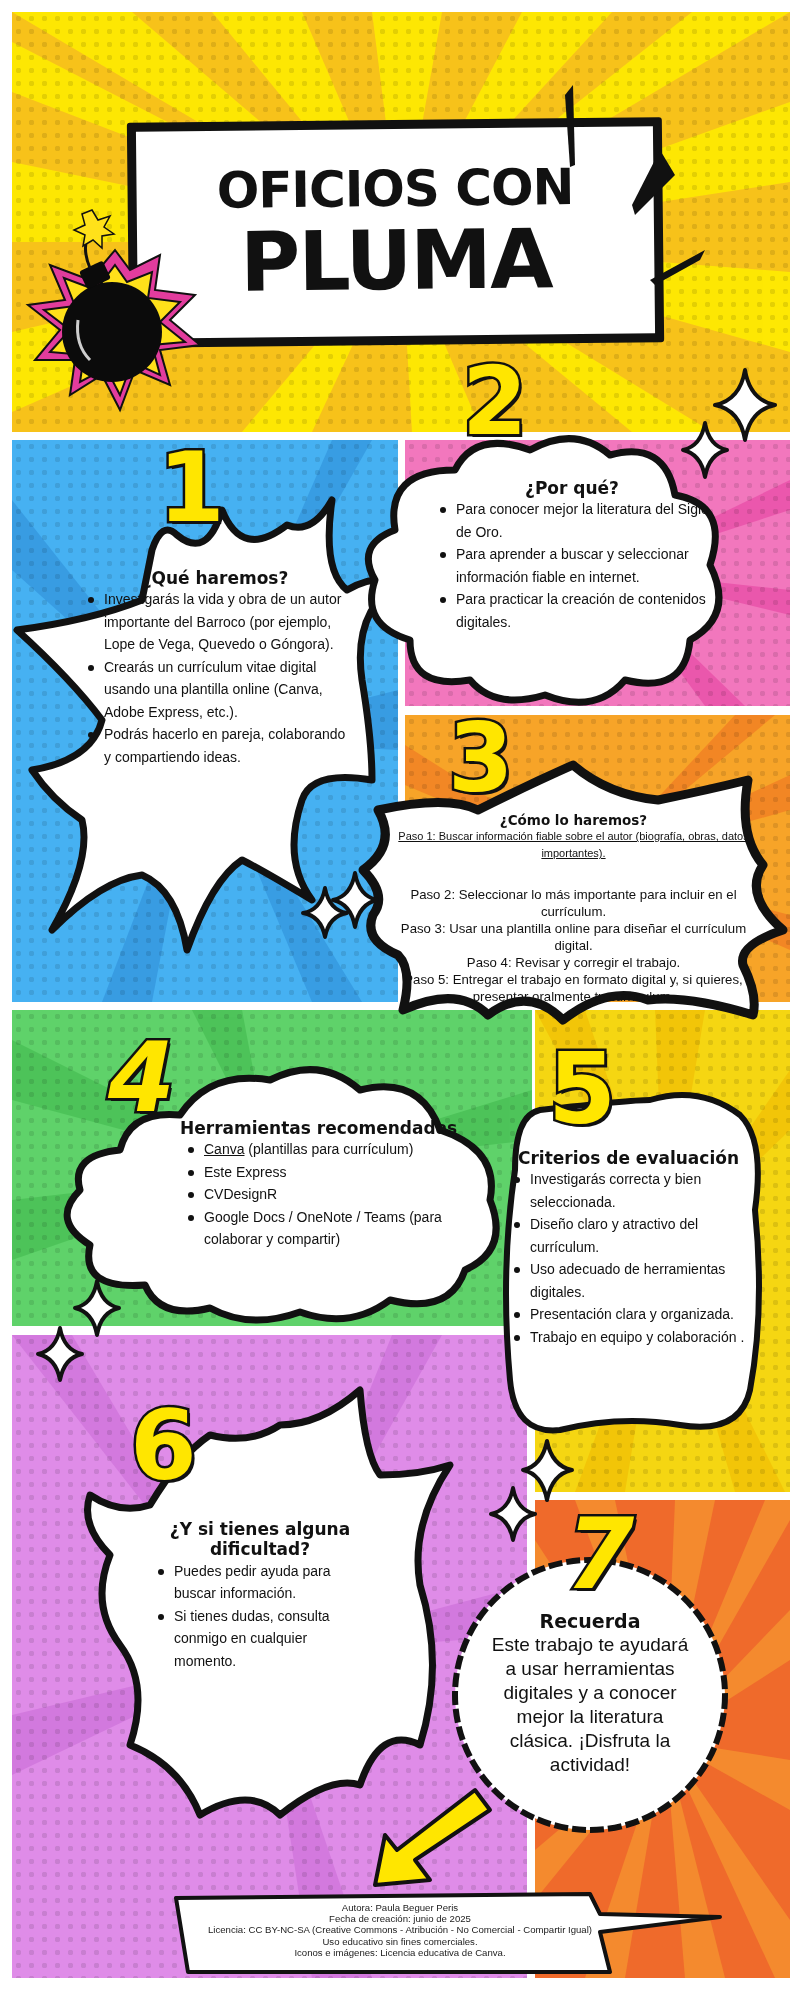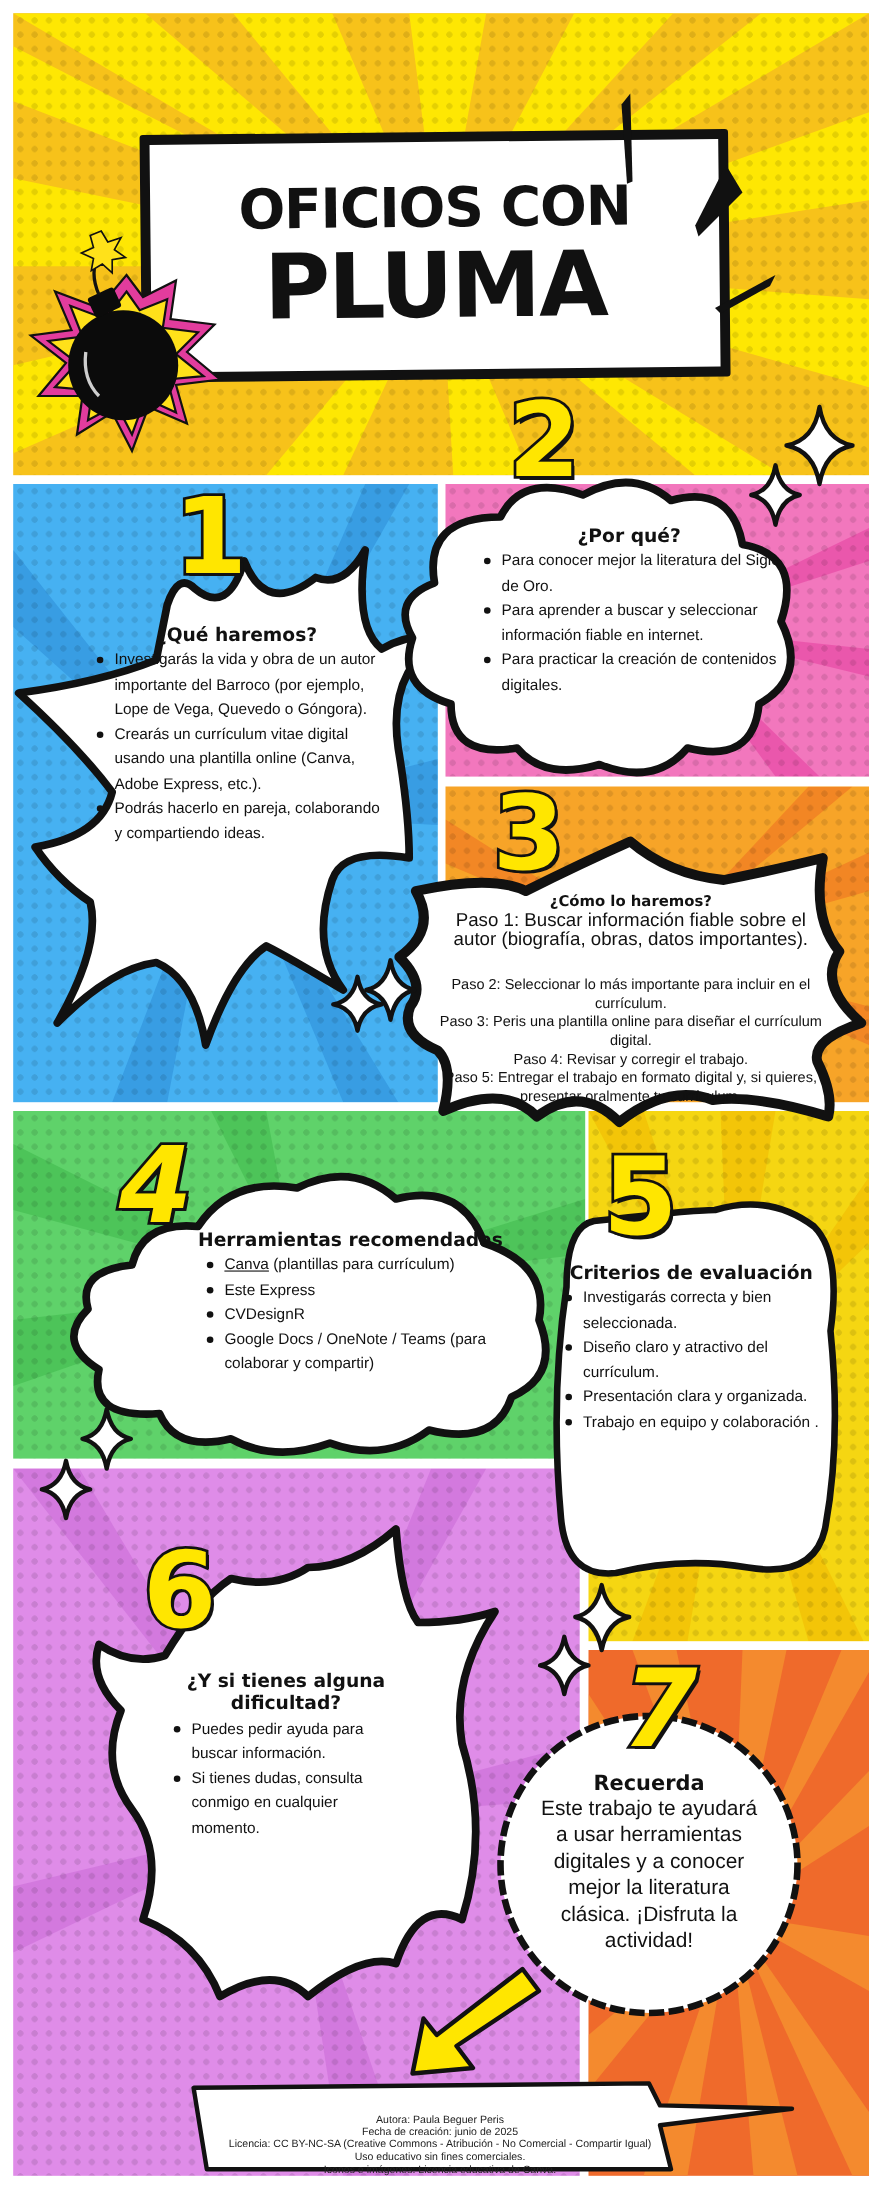--- a/index.html
+++ b/index.html
@@ -60,21 +60,21 @@
   .bubble-text li { position: relative; padding-left: 24px; font-size: 14px; line-height: 22.5px; }
   .bubble-text li::before {
     content: ""; position: absolute; left: 8px; top: 9px; width: 6px; height: 6px;
     border-radius: 50%; background: #111;
   }
   .underline { text-decoration: underline; }
 
   #footer-text {
     position: absolute; left: 190px; top: 1902px; width: 420px; z-index: 6;
     font-family: "Liberation Sans", sans-serif; font-size: 9.6px; line-height: 11.2px;
-    text-align: center; color: #222; margin-top: 20px;
+    text-align: center; color: #222;
   }
 </style>
 </head>
 <body>
 
 <div class="panel" id="p-header">
   <svg class="rays" width="778" height="420" viewBox="0 0 778 420">
     <g fill="#ffee00" opacity="0.85">
       <polygon points="389,230 0,0 120,0"></polygon>
       <polygon points="389,230 200,0 290,0"></polygon>
@@ -186,23 +186,23 @@
     </g>
   </svg>
   <div class="dots"></div>
 </div>
 <svg class="abs" style="left:358px;top:755px;z-index:3;" width="440" height="270" viewBox="0 0 440 270">
   <path d="M20,55 Q90,40 120,55 Q170,30 215,10 Q250,40 300,45 Q350,35 390,25 Q380,80 405,110 Q385,140 425,175 Q380,190 385,210 Q400,240 395,260 Q330,240 290,245 Q250,230 205,265 Q170,230 130,260 Q100,230 45,255 Q55,215 40,200 Q5,185 15,160 Q30,140 5,115 Q40,90 20,55 Z" fill="#ffffff" stroke="#111" stroke-width="9" stroke-linejoin="round"></path>
 </svg>
 <div class="num" style="left:448px;top:712px;font-size:94px;">3</div>
 <div class="bubble-text" style="left:396px;top:812px;width:355px;text-align:center;">
   <h3 style="font-size:13.5px;">¿Cómo lo haremos?</h3>
-  <div style="font-size:17px;line-height:17px;">Paso 1: Buscar información fiable sobre el autor (biografía, obras, datos importantes).</div>
+  <div style="font-size:11px;line-height:17px;text-decoration:underline;">Paso 1: Buscar información fiable sobre el autor (biografía, obras, datos importantes).</div>
   <div style="font-size:13.2px;line-height:17px;margin-top:24px;">Paso 2: Seleccionar lo más importante para incluir en el currículum.</div>
-  <div style="font-size:13.2px;line-height:17px;">Paso 3: Peris una plantilla online para diseñar el currículum digital.</div>
+  <div style="font-size:13.2px;line-height:17px;">Paso 3: Usar una plantilla online para diseñar el currículum digital.</div>
   <div style="font-size:13.2px;line-height:17px;">Paso 4: Revisar y corregir el trabajo.</div>
   <div style="font-size:13.2px;line-height:17px;">Paso 5: Entregar el trabajo en formato digital y, si quieres, presentar oralmente tu currículum.</div>
 </div>
 
 <div class="panel" id="p-green">
   <svg class="rays" width="520" height="316">
     <g fill="#3fb84c" opacity="0.55">
       <polygon points="260,160 0,30 0,90"></polygon>
       <polygon points="260,160 0,190 0,250"></polygon>
       <polygon points="260,160 180,0 230,0"></polygon>
@@ -247,20 +247,21 @@
 </div>
 <svg class="abs" style="left:500px;top:1090px;z-index:3;" width="270" height="360" viewBox="0 0 270 360">
   <path d="M40,20 Q130,10 150,10 Q200,-5 240,25 Q265,50 255,120 Q265,220 250,300 Q240,345 180,335 Q120,325 60,340 Q15,345 10,290 Q0,180 15,80 Q15,25 40,20 Z" fill="#ffffff" stroke="#111" stroke-width="6" stroke-linejoin="round"></path>
 </svg>
 <div class="num" style="left:548px;top:1040px;font-size:98px;">5</div>
 <div class="bubble-text" style="left:506px;top:1148px;width:245px;">
   <h3>Criterios de evaluación</h3>
   <ul>
     <li>Investigarás correcta y bien seleccionada.</li>
     <li>Diseño claro y atractivo del currículum.</li>
+    <li>Uso adecuado de herramientas digitales.</li>
     <li>Presentación clara y organizada.</li>
     <li>Trabajo en equipo y colaboración .</li>
   </ul>
 </div>
 <svg class="abs" style="left:520px;top:1438px;z-index:4;" width="55" height="65" viewBox="0 0 55 65">
   <path d="M27,3 Q32,28 52,32 Q32,36 27,62 Q22,36 3,32 Q22,28 27,3 Z" fill="#fff" stroke="#111" stroke-width="4" stroke-linejoin="round"></path>
 </svg>
 <svg class="abs" style="left:488px;top:1485px;z-index:4;" width="50" height="58" viewBox="0 0 50 58">
   <path d="M25,3 Q29,25 47,29 Q29,33 25,55 Q21,33 3,29 Q21,25 25,3 Z" fill="#fff" stroke="#111" stroke-width="4" stroke-linejoin="round"></path>
 </svg>

